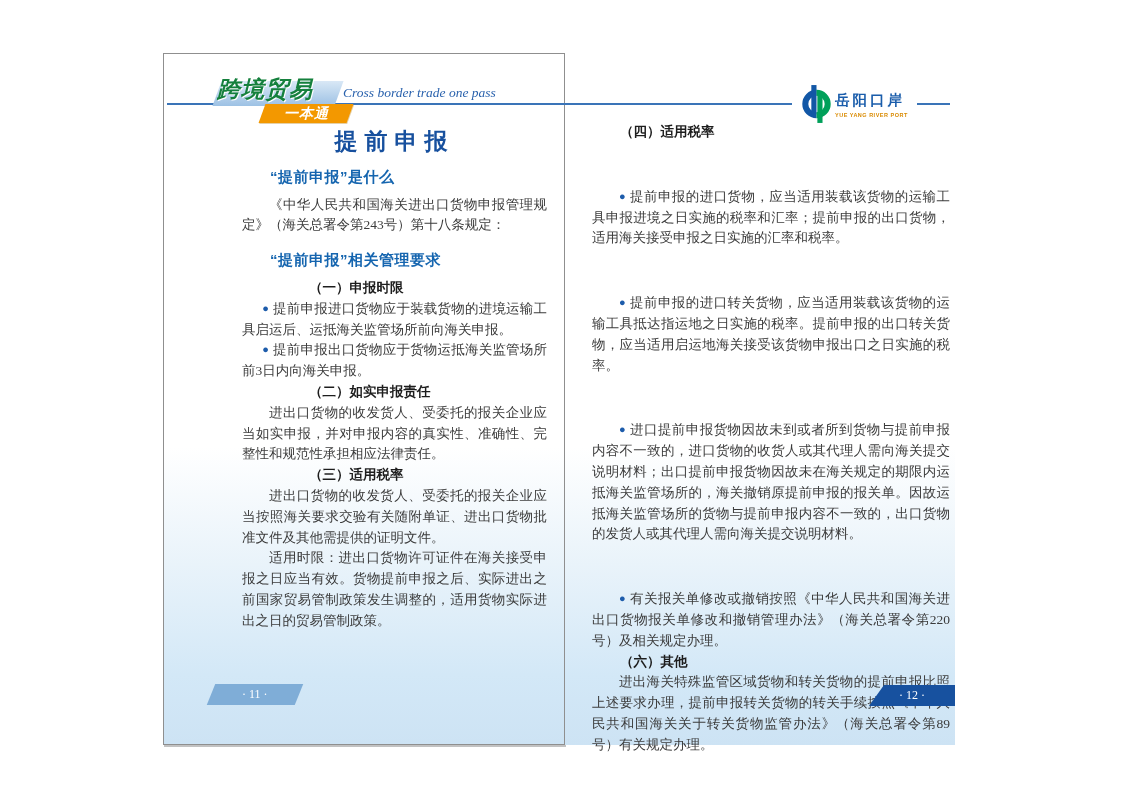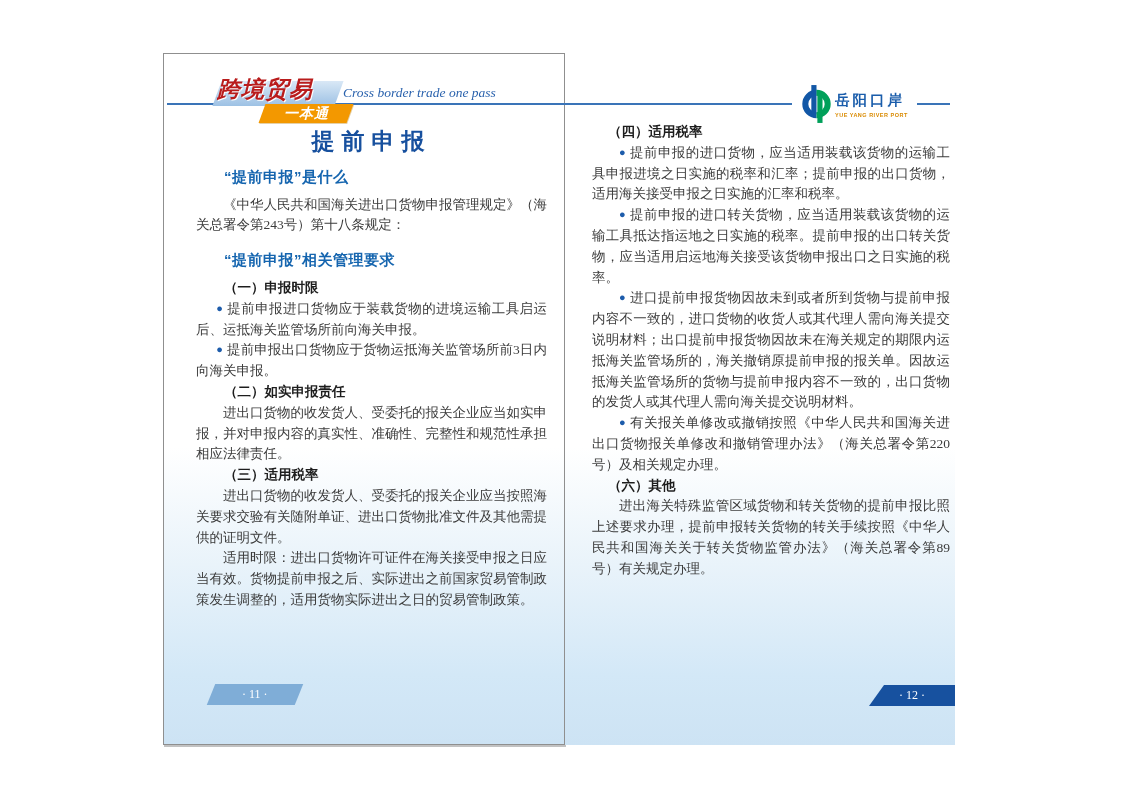--- a/index.html
+++ b/index.html
@@ -14,32 +14,32 @@
     --body-ink:#3b3b3b;
   }
   *{box-sizing:border-box;margin:0;padding:0;}
   html,body{width:1122px;height:794px;background:#ffffff;overflow:hidden;}
   body{position:relative;font-family:"Liberation Serif","DejaVu Serif",serif;}
 
   .page{
     position:absolute;top:53px;height:692px;
     background:linear-gradient(180deg,#ffffff 0%,#ffffff 57%,#e9f3fa 74%,#d3e8f7 90%,#cde3f4 100%);
   }
-  #left-page{left:163px;width:402px;border:1px solid #8f8f8f;box-shadow:1px 2px 0 rgba(120,120,120,.45);}
+  #left-page{left:163px;width:402px;border:1px solid #8f8f8f;box-shadow:1px 2px 0 rgba(120,120,120,.45);padding-left:46px;}
   #right-page{left:565px;width:390px;}
 
   
   .header-rule{position:absolute;left:167px;top:103px;width:783px;height:2px;background:var(--rule-blue);z-index:1;}
 
   
   .brand{position:absolute;left:213px;top:74px;z-index:3;width:280px;height:52px;}
   .brand-slab{position:absolute;left:4px;top:7px;width:122px;height:25px;
     background:linear-gradient(#d9e8f6,#9dc1e4);transform:skewX(-20deg);}
   .brand-cn{position:absolute;left:4px;top:0;font-family:"Liberation Sans","DejaVu Sans",sans-serif;
-    font-style:italic;font-weight:900;font-size:23px;letter-spacing:1px;color:#b91c1c;
+    font-style:italic;font-weight:900;font-size:23px;letter-spacing:1px;color:#15803d;
     text-shadow:1px 1px 0 #ffffff;white-space:nowrap;}
   .brand-orange{position:absolute;left:49px;top:30px;width:88px;height:19px;background:var(--brand-orange);
     transform:skewX(-20deg);box-shadow:1px 1px 0 rgba(180,120,0,.35);text-align:center;}
   .brand-sub{display:inline-block;transform:skewX(20deg);font-family:"Liberation Sans","DejaVu Sans",sans-serif;
     font-style:italic;font-weight:900;font-size:14px;line-height:19px;color:#ffffff;letter-spacing:1px;}
   .brand-en{position:absolute;left:130px;top:11px;font-style:italic;font-size:13.5px;color:#2a62ad;white-space:nowrap;}
 
   
   .port-logo{position:absolute;left:792px;top:81px;height:46px;background:#ffffff;z-index:3;
     display:flex;align-items:center;gap:3px;padding:0 9px;}
@@ -56,25 +56,25 @@
 
   .page-title{text-align:center;color:var(--title-blue);font-weight:bold;font-size:23px;
     letter-spacing:7px;margin:0 0 14px 0;}
 
   .blk{text-align:justify;}
   .section-heading{font-family:"Liberation Sans","DejaVu Sans",sans-serif;font-weight:bold;
     font-size:15px;color:var(--accent-blue);margin:14px 0 7px 28px;letter-spacing:0.5px;text-align:left;}
   .blk.section-heading:first-child{margin-top:8px;}
   .subheading{font-family:"Liberation Sans","DejaVu Sans",sans-serif;font-weight:bold;
     font-size:13.5px;color:#1d1d1d;text-align:left;}
-  #left-page .subheading{margin-left:28px;}
-  #right-page .subheading{margin-left:16px;}
+  #left-page .subheading{margin-left:67px;}
+  #right-page .subheading{margin-left:28px;}
   .para{text-indent:2em;}
   #left-page .bullet{text-indent:1.5em;}
-  #right-page .bullet{text-indent:2em;}
+  #right-page .bullet{text-indent:2em;margin-top:44px;}
   .bullet-dot{color:#1d5cab;font-size:11px;margin-right:4px;position:relative;top:-1px;}
 
   
   .badge{position:absolute;bottom:39px;height:21px;line-height:21px;color:#ffffff;
     font-size:12px;text-align:center;z-index:2;}
   #badge-11{left:47px;width:88px;background:var(--badge-left);transform:skewX(-22deg);}
   #badge-11 .badge-text{display:inline-block;transform:skewX(22deg);}
   #badge-12{right:0;width:86px;background:var(--badge-right);
     clip-path:polygon(15px 0,100% 0,100% 100%,0 100%);}
 </style>

